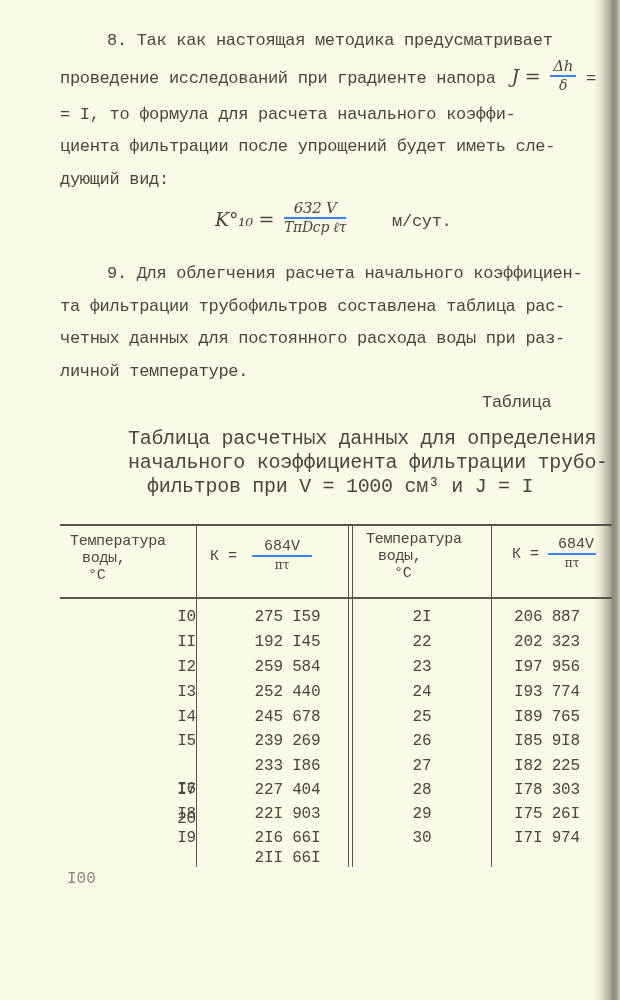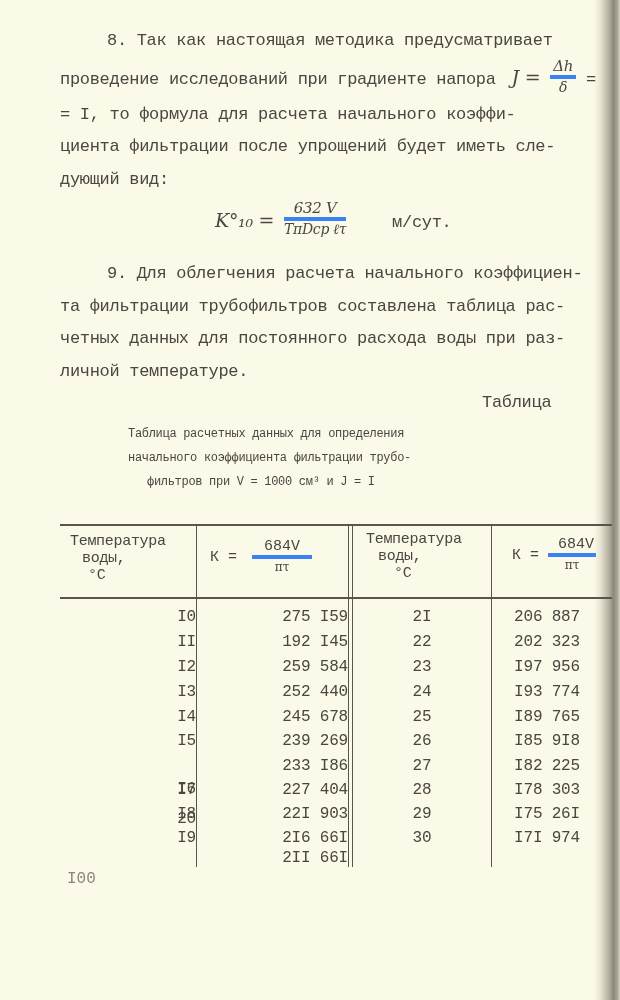--- a/index.html
+++ b/index.html
@@ -17,35 +17,35 @@
   .line {
     position: absolute; left: 60px; font-size: 17px; letter-spacing: -0.3px;
     white-space: nowrap; line-height: 20px;
   }
   .indent { left: 107px; }
   .math { font-family: "DejaVu Serif", serif; font-style: italic; }
   .frac {
     display: inline-block; vertical-align: middle; text-align: center;
     font-family: "DejaVu Serif", serif; font-style: italic;
   }
-  .frac .num { display: block; border-bottom: 4px solid #3b82f6; padding: 0 3px; font-size: 15px; line-height: 17px;}
+  .frac .num { display: block; border-bottom: 2px solid #3b82f6; padding: 0 3px; font-size: 15px; line-height: 17px;}
   .frac .den { display: block; font-size: 14px; line-height: 17px; }
-  .caption { position: absolute; font-size: 12px; white-space: nowrap; letter-spacing: -0.3px; }
+  .caption { position: absolute; font-size: 20px; white-space: nowrap; letter-spacing: -0.3px; }
   
   .tbl-hline { position: absolute; height: 2px; background: #5a554c; }
   .tbl-vline { position: absolute; width: 1px; background: #5a554c; }
   .hdr-temp {
     position: absolute; font-size: 15px; line-height: 17px; letter-spacing: -0.3px; white-space: nowrap;
   }
   .hdr-k {
     position: absolute; font-size: 15px; white-space: nowrap;
   }
   .cell { position: absolute; font-size: 16px; white-space: nowrap; text-align: center; letter-spacing: -0.2px; }
   .col-t1 { left: 60px; width: 136px; text-align: right; }
-  .col-k1 { left: 197px; width: 151px; text-align: right; }
+  .col-k1 { left: 212px; width: 151px; }
   .col-t2 { left: 353px; width: 138px; }
   .col-k2 { left: 492px; width: 110px; }
   .pagenum { position: absolute; left: 67px; top: 870px; font-size: 16px; color: #8a867b; }
 </style>
 </head>
 <body>
 
 <div class="page-edge"></div>
 
 <div class="line indent" style="top:31px;">8. Так как настоящая методика предусматривает</div>

